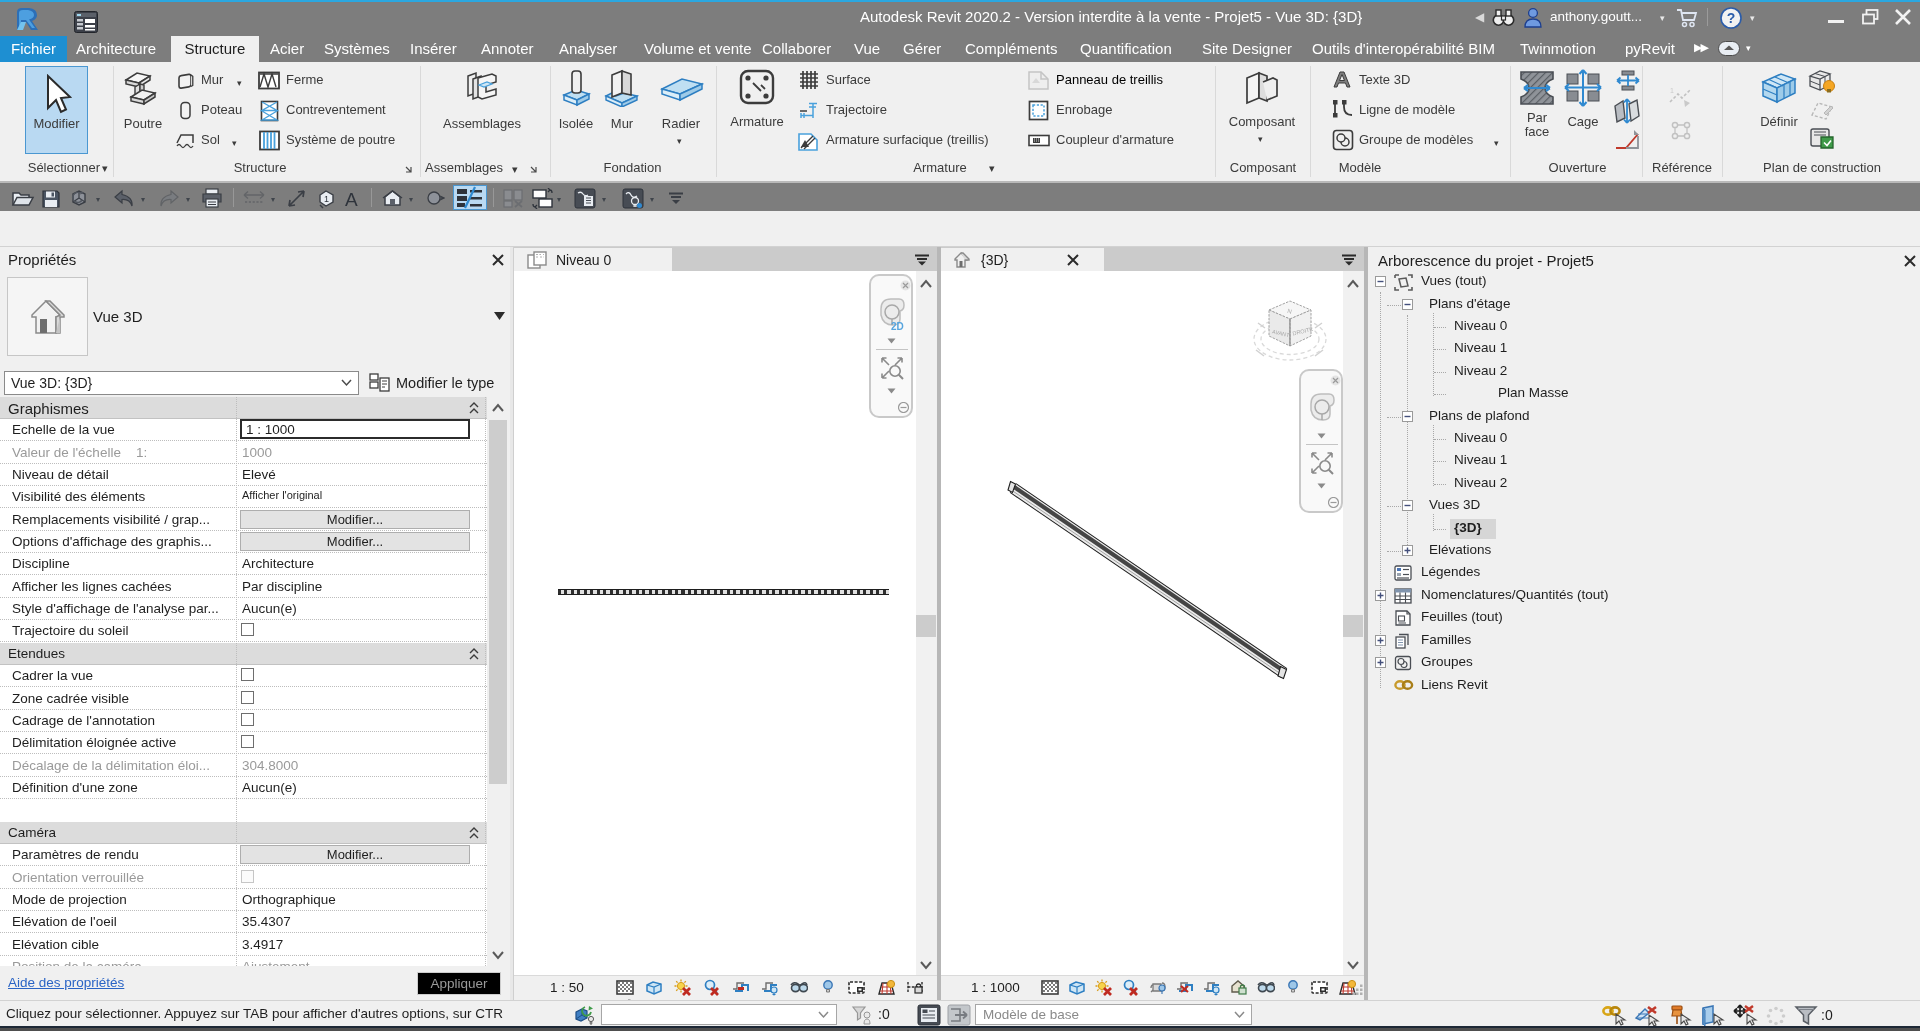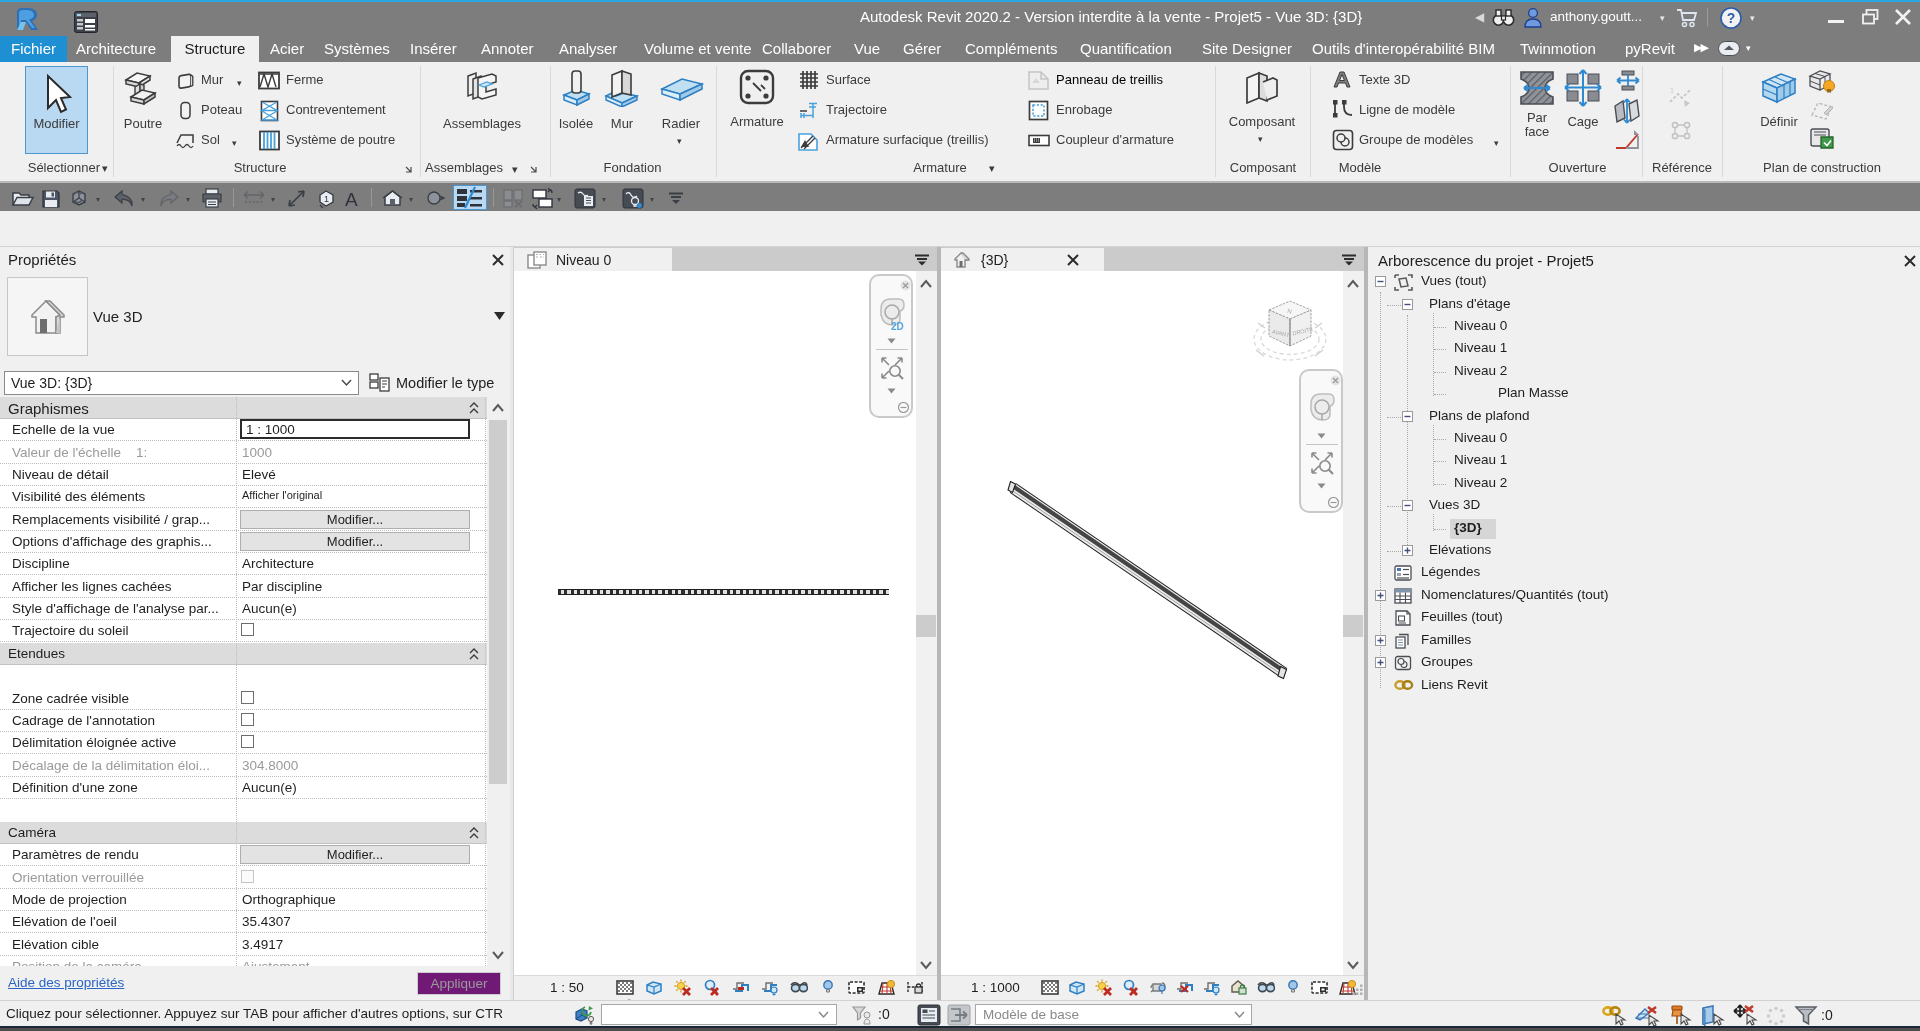--- a/index.html
+++ b/index.html
@@ -679,20 +679,24 @@
       <div class="abs" style="left:242px;top:3px;font-size:13.5px;color:#1e1e1e;">Par discipline</div>
     </div>
 <div class="abs" style="left:0;top:201px;width:487px;height:22px;border-bottom:1px dotted #bdbdbd;">
       <div class="abs proplbl" style="left:12px;top:3px;width:220px;color:#1e1e1e;">Style d'affichage de l'analyse par...</div>
       <div class="abs" style="left:242px;top:3px;font-size:13.5px;color:#1e1e1e;">Aucun(e)</div>
     </div>
 <div class="abs" style="left:0;top:223px;width:487px;height:22px;border-bottom:1px dotted #bdbdbd;">
       <div class="abs proplbl" style="left:12px;top:3px;width:220px;color:#1e1e1e;">Trajectoire du soleil</div>
       <div class="abs cb" style="left:241px;top:3px;"></div>
     </div>
+<div class="abs" style="left:0;top:268px;width:487px;height:22px;border-bottom:1px dotted #bdbdbd;">
+      <div class="abs proplbl" style="left:12px;top:3px;width:220px;color:#1e1e1e;">Cadrer la vue</div>
+      <div class="abs cb" style="left:241px;top:3px;"></div>
+    </div>
 <div class="abs" style="left:0;top:291px;width:487px;height:22px;border-bottom:1px dotted #bdbdbd;">
       <div class="abs proplbl" style="left:12px;top:3px;width:220px;color:#1e1e1e;">Zone cadrée visible</div>
       <div class="abs cb" style="left:241px;top:3px;"></div>
     </div>
 <div class="abs" style="left:0;top:313px;width:487px;height:22px;border-bottom:1px dotted #bdbdbd;">
       <div class="abs proplbl" style="left:12px;top:3px;width:220px;color:#1e1e1e;">Cadrage de l'annotation</div>
       <div class="abs cb" style="left:241px;top:3px;"></div>
     </div>
 <div class="abs" style="left:0;top:335px;width:487px;height:22px;border-bottom:1px dotted #bdbdbd;">
       <div class="abs proplbl" style="left:12px;top:3px;width:220px;color:#1e1e1e;">Délimitation éloignée active</div>
@@ -741,21 +745,21 @@
     </div>
 <div class="abs" style="left:4px;top:553px;width:12px;height:10px;">
       <svg width="12" height="10" viewBox="0 0 12 10">
         <path d="M1 2 L6 8 L11 2" stroke="#5a5a5a" stroke-width="2" fill="none"></path>
       </svg>
     </div>
 <div class="abs" style="left:1px;top:23px;width:18px;height:364px;background:#cdcdcd;"></div>
 </div>
 <div class="abs" style="left:0;top:966px;width:510px;height:34px;background:#f0f0f0;">
 <div class="abs" style="left:8px;top:9px;font-size:13.5px;color:#2a64c5;text-decoration:underline;">Aide des propriétés</div>
-<div class="abs" style="left:417px;top:6px;width:84px;height:23px;background:#701a75;border:1px solid #cdcdcd;text-align:center;font-size:13.5px;color:#9a9a9a;line-height:21px;">Appliquer</div>
+<div class="abs" style="left:417px;top:6px;width:84px;height:23px;background:#000000;border:1px solid #cdcdcd;text-align:center;font-size:13.5px;color:#9a9a9a;line-height:21px;">Appliquer</div>
 </div>
 <div class="abs" style="left:510px;top:247px;width:4px;height:753px;background:#e8e8e8;border-right:1px solid #cfcfcf;"></div>
 
 <div class="abs" style="left:514px;top:247px;width:424px;height:24px;background:#cbcbcb;"></div>
 <div class="abs" style="left:514px;top:248px;width:158px;height:23px;background:#f0f0f0;"></div>
 <div class="abs" style="left:527px;top:251px;width:20px;height:18px;">
 <svg width="20" height="18" viewBox="0 0 20 18">
 <rect x="1" y="4" width="12" height="13" fill="#fff" stroke="#8a8a8a" stroke-width="1.4"></rect>
 <rect x="7" y="1" width="12" height="13" fill="#fff" stroke="#8a8a8a" stroke-width="1.4"></rect>
 <path d="M9 3.5 L14 3.5 M16 3.5 L17 3.5 M9 6 L11 6 M13 6 L17 6" stroke="#b0b0b0" stroke-width="1" stroke-dasharray="2 1.4"></path>

